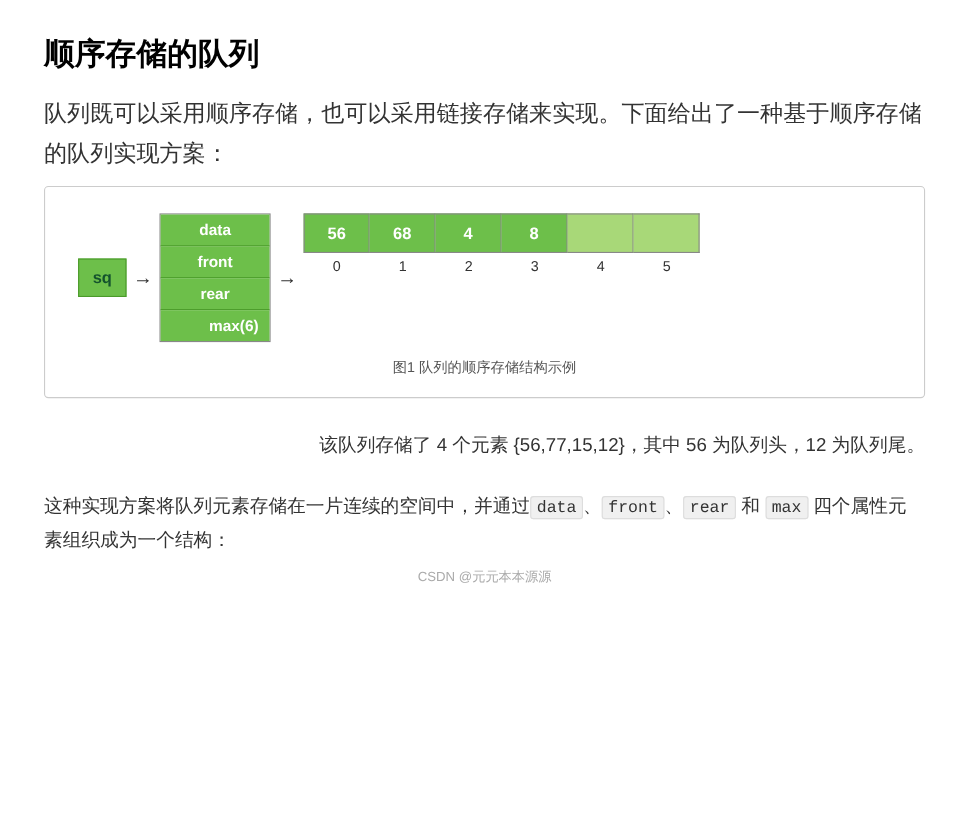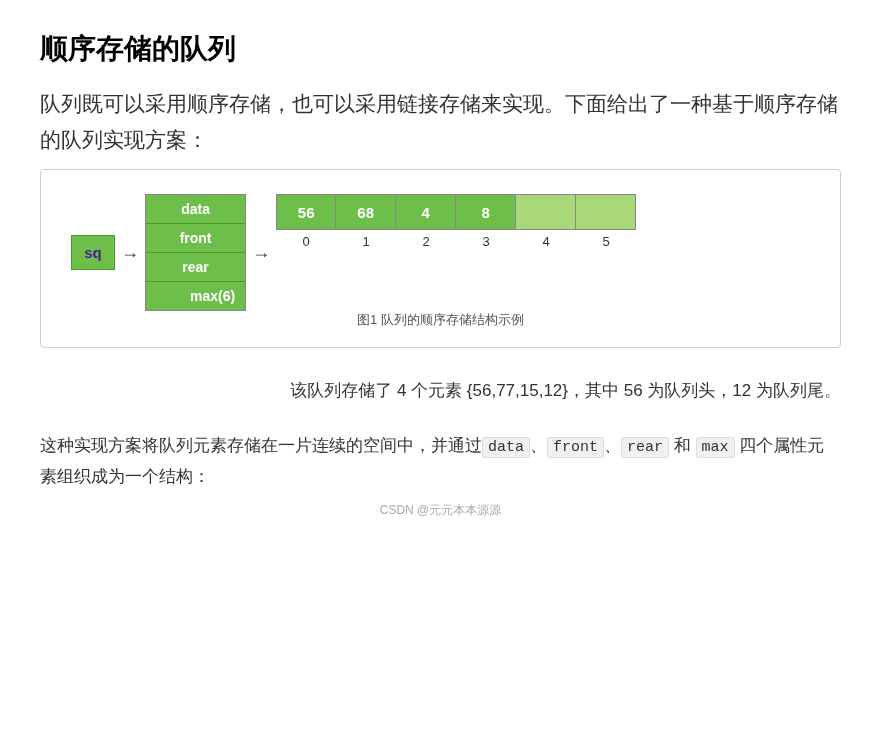--- a/index.html
+++ b/index.html
@@ -32,21 +32,21 @@
       display: inline-block;
       width: 100%;
     }
     .diagram-inner {
       display: flex;
       flex-direction: column;
     }
     
     .sq-box {
       background: #6dbf4a;
-      color: #4c1d95;
+      color: #14532d;
       font-size: 15px;
       font-weight: bold;
       padding: 8px 12px;
       border: 1px solid #4a9a2a;
       min-width: 44px;
       text-align: center;
       align-self: center;
     }
     .arrow {
       display: flex;
@@ -135,20 +135,21 @@
       color: #333;
     }
     .rear-label {
       position: absolute;
       font-size: 12px;
       color: #333;
     }
     .fig-caption {
       font-size: 13px;
       color: #555;
+      margin-top: 14px;
       text-align: center;
     }
     .summary-text {
       font-size: 17px;
       line-height: 1.8;
       margin-bottom: 24px;
       color: #333;
       text-align: right;
     }
     .detail-text {

